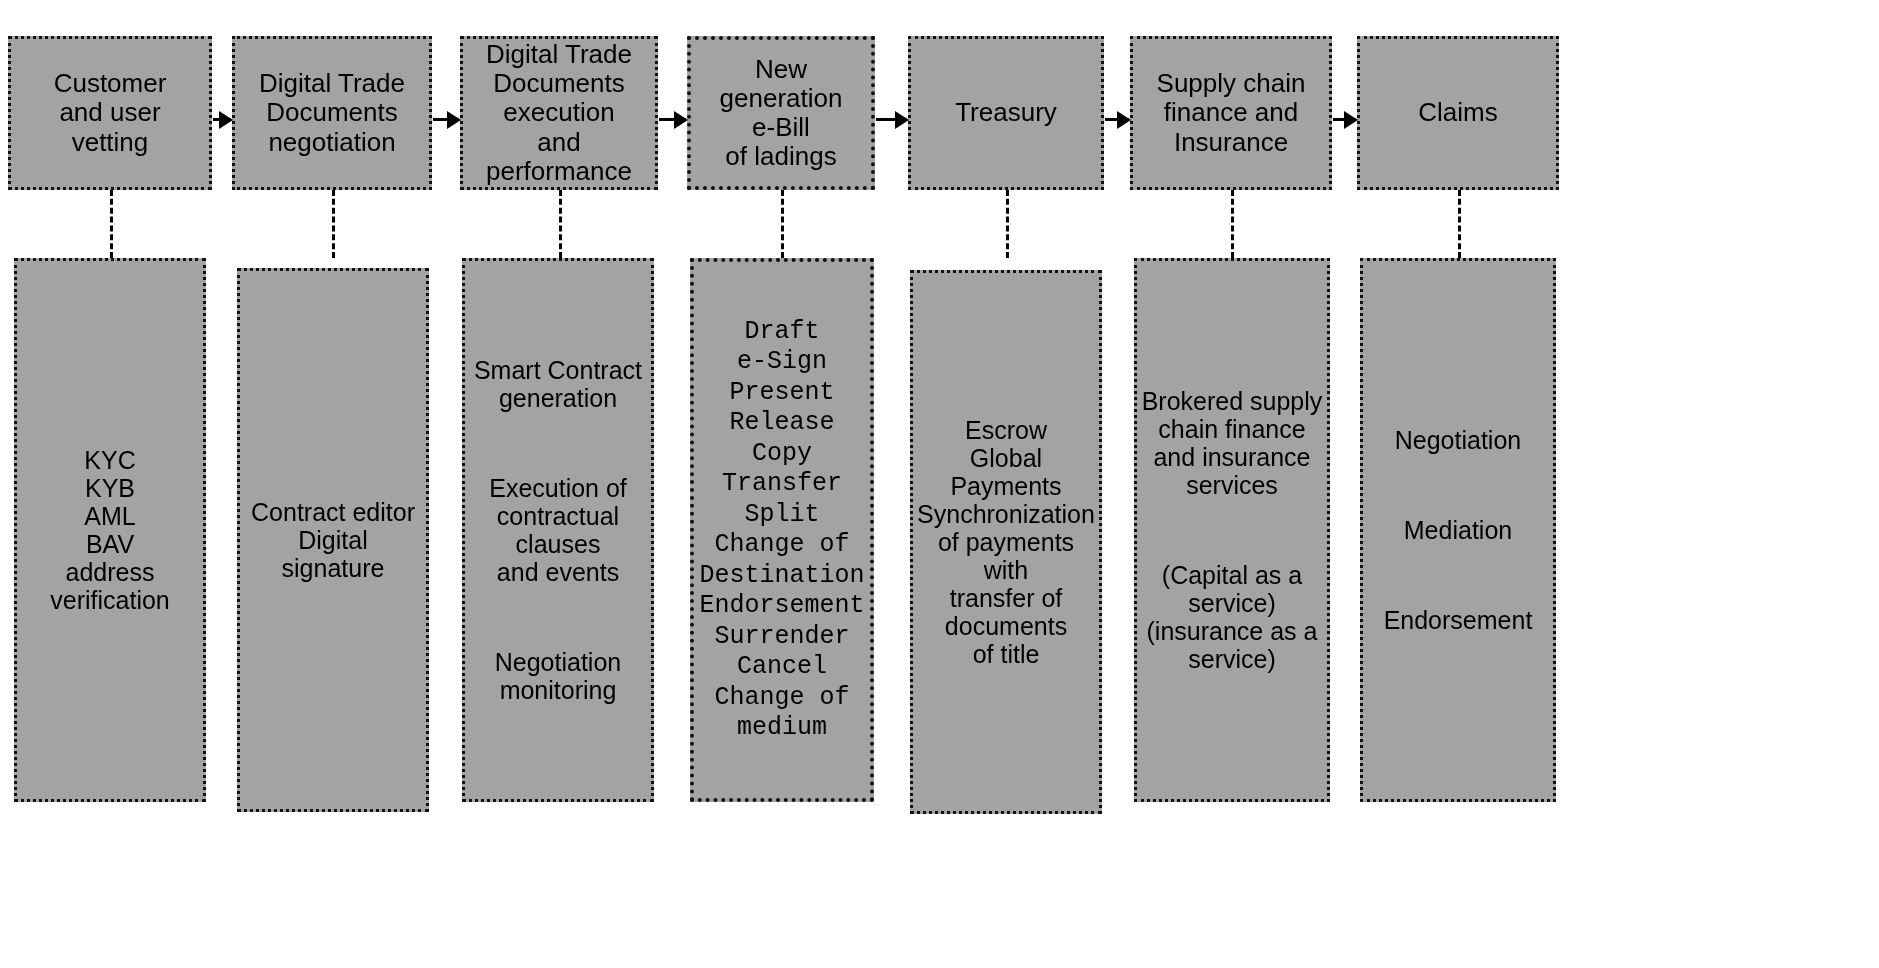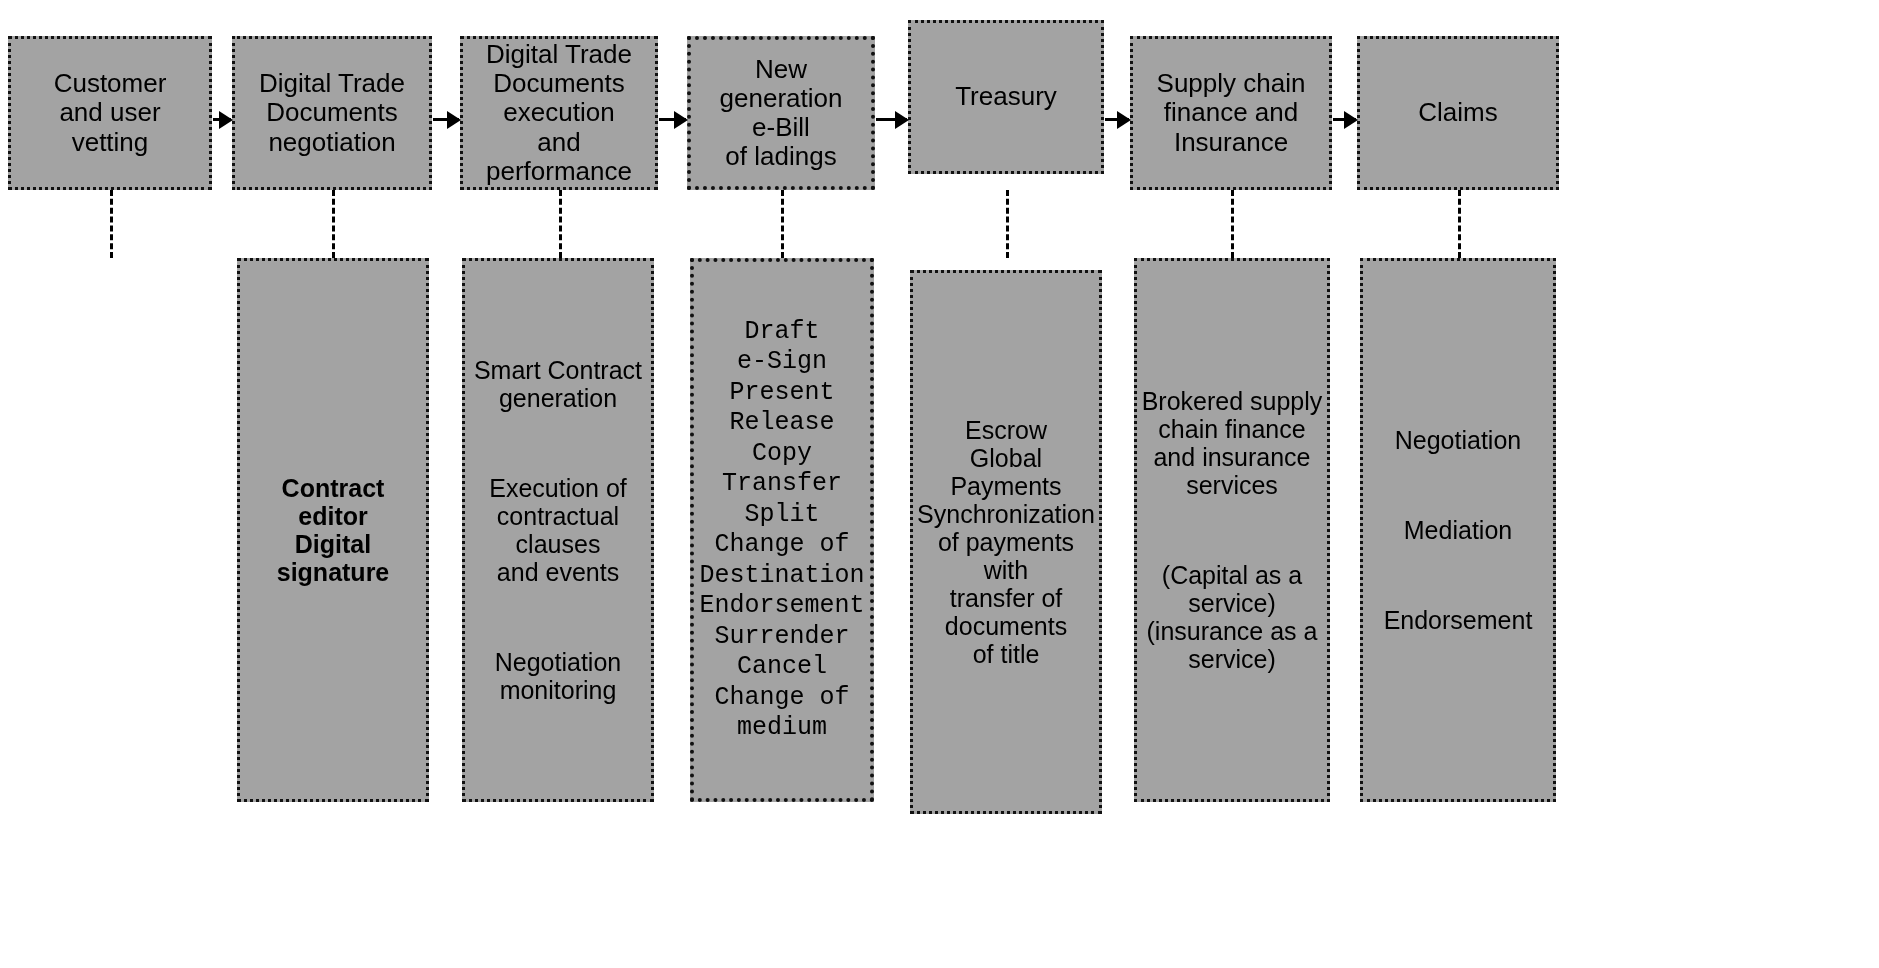--- a/index.html
+++ b/index.html
@@ -110,21 +110,21 @@
 and performance</span>
   </div>
 
   <div class="node top sparse" style="left:687px; top:36px; width:188px; height:154px;">
     <span class="txt">New
 generation
 e-Bill
 of ladings</span>
   </div>
 
-  <div class="node top" style="left:908px; top:20px; width:196px; height:154px;">
+  <div class="node top" style="left:908px; top:36px; width:196px; height:154px;">
     <span class="txt">Treasury</span>
   </div>
 
   <div class="node top" style="left:1357px; top:36px; width:202px; height:154px;">
     <span class="txt">Claims</span>
   </div>
 
   <div class="node top" style="left:1130px; top:36px; width:202px; height:154px;">
     <span class="txt">Supply chain
 finance and
@@ -139,22 +139,30 @@
   <div class="arrow" style="left:1333px; top:118px; width:23px;"></div>
 
   <div class="vlink" style="left:110px; top:190px; height:68px;"></div>
   <div class="vlink" style="left:332px; top:190px; height:68px;"></div>
   <div class="vlink" style="left:559px; top:190px; height:68px;"></div>
   <div class="vlink" style="left:781px; top:190px; height:68px;"></div>
   <div class="vlink" style="left:1006px; top:190px; height:68px;"></div>
   <div class="vlink" style="left:1231px; top:190px; height:68px;"></div>
   <div class="vlink" style="left:1458px; top:190px; height:68px;"></div>
 
-
-  <div class="node bottom stack" style="left:237px; top:258px; width:192px; height:544px;font-weight:bold;">
+  <div class="node bottom stack" style="left:14px; top:258px; width:192px; height:544px;">
+    <span class="txt">KYC
+KYB
+AML
+BAV
+address
+verification</span>
+  </div>
+
+  <div class="node bottom stack" style="left:237px; top:268px; width:192px; height:544px;">
     <span class="txt">Contract editor
 Digital signature</span>
   </div>
 
   <div class="node bottom stack" style="left:462px; top:258px; width:192px; height:544px;">
     <span class="txt">
       <span class="group">Smart Contract
 generation</span>
       <span class="group">Execution of
 contractual

